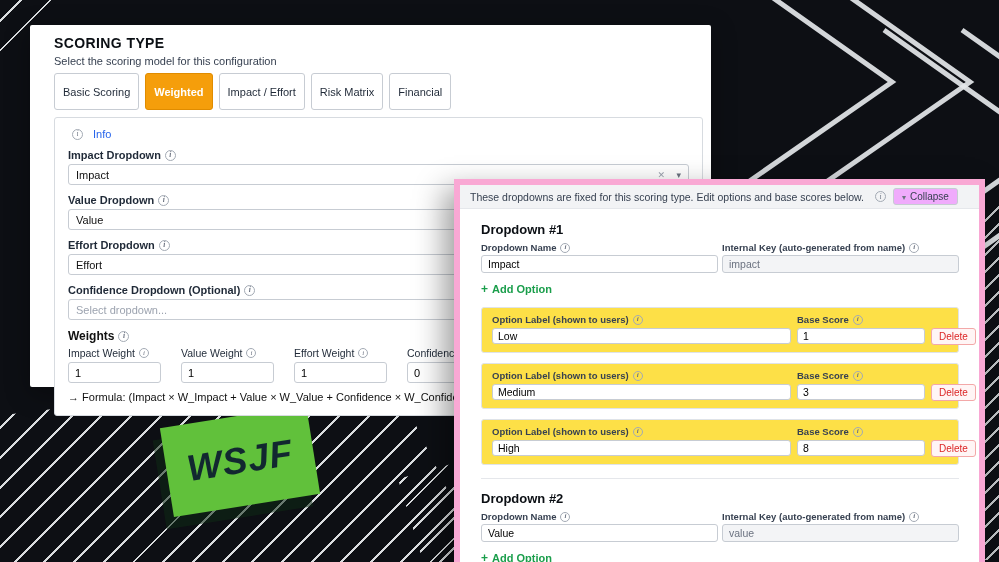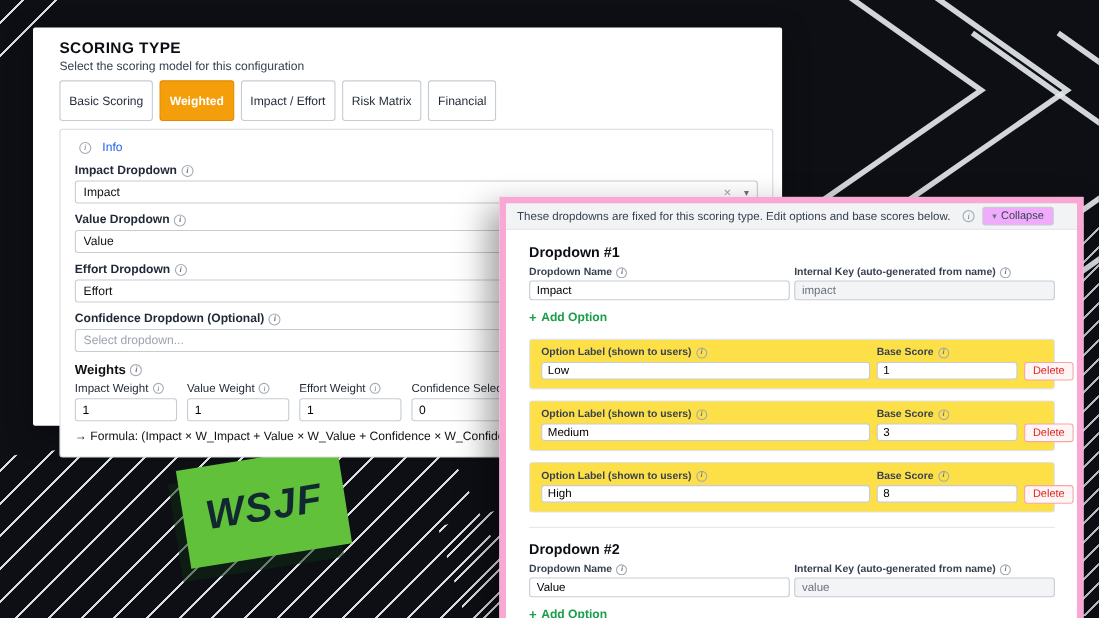--- a/index.html
+++ b/index.html
@@ -80,21 +80,21 @@
   }
   .text-input::placeholder { color:#9ca3af; }
   .clear-ic { position:absolute; right:24px; top:50%; transform:translateY(-50%);
     font-size:9px; color:#9ca3af; cursor:pointer; }
   .clear-ic::after { content:"✕"; }
   .chev { position:absolute; right:8px; top:50%; transform:translateY(-50%);
     font-size:9px; color:#6b7280; cursor:pointer; }
   .chev::after { content:"▾"; }
 
   .weights-head { font-size:12px; font-weight:700; margin-top:9px; display:flex; align-items:center; }
-  .w-row { display:flex; gap:9px; margin-top:4px;align-items:center; }
+  .w-row { display:flex; gap:20px; margin-top:4px;align-items:center; }
   .w-col { width:93px; flex:0 0 auto; }
   .w-label { font-size:10.5px; color:#1f2937; white-space:nowrap; display:flex; align-items:center; }
   .w-input { width:93px; height:21px; border:1px solid #c7ccd3; border-radius:3px;
     padding:0 6px; font-size:11px; font-family:inherit; margin-top:3px; }
   .formula { font-size:11px; color:#111; margin-top:8px; }
 
   
   .panel-right {
     position:absolute; left:454px; top:179px; width:531px; height:398px;
     background:#fff; z-index:3; border:6px solid #f9a8d4;

